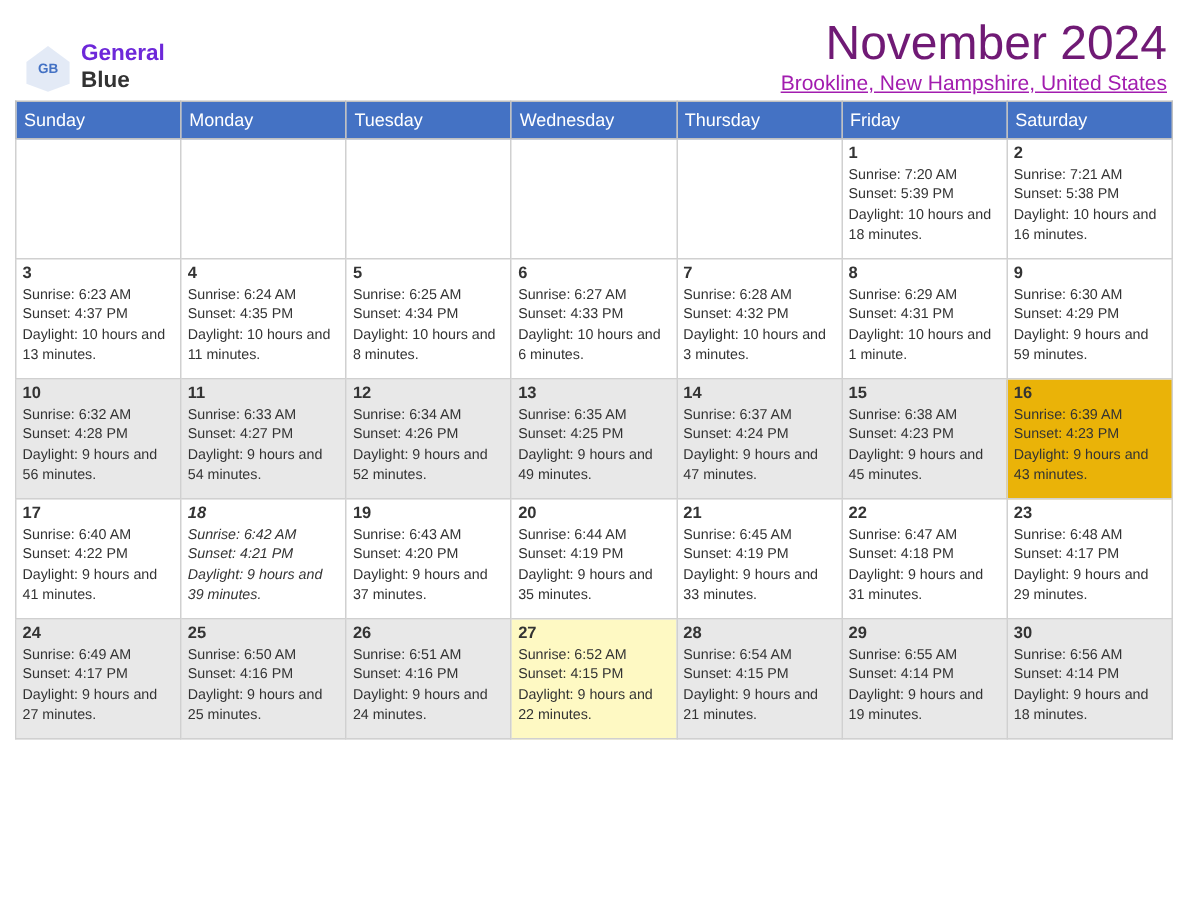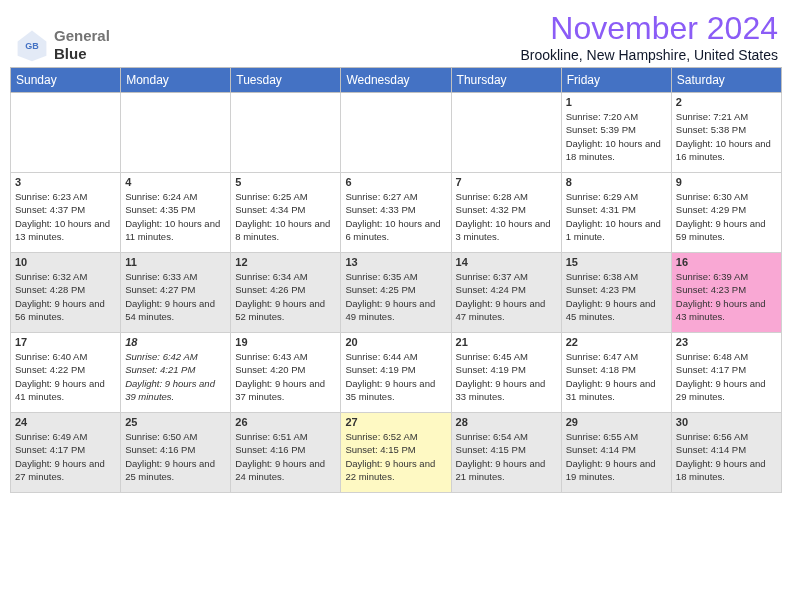--- a/index.html
+++ b/index.html
@@ -21,36 +21,37 @@
       display: flex;
       align-items: center;
       gap: 4px;
     }
     .logo-text {
       font-size: 15px;
       font-weight: bold;
       color: #333;
       line-height: 1.2;
     }
-    .logo-text .blue { color: #737373; }
+    .logo-text .blue { color: #6d28d9; }
     .logo-icon {
       width: 36px;
       height: 36px;
     }
     .title-block {
       text-align: right;
     }
     .month-title {
       font-size: 32px;
       font-weight: normal;
-      color: #8b5cf6;
+      color: #701a75;
     }
     .location {
       font-size: 14px;
-      color: #0f172a;
+      color: #a21caf;
+      text-decoration: underline;
     }
     table {
       width: 100%;
       border-collapse: collapse;
       font-size: 10px;
     }
     th {
       background: #4472c4;
       color: #fff;
       text-align: left;
@@ -214,21 +215,21 @@
           <div class="day-info">Sunrise: 6:37 AM
 Sunset: 4:24 PM
 Daylight: 9 hours and 47 minutes.</div>
         </td>
         <td style="background: rgb(232, 232, 232);">
           <span class="day-num">15</span>
           <div class="day-info">Sunrise: 6:38 AM
 Sunset: 4:23 PM
 Daylight: 9 hours and 45 minutes.</div>
         </td>
-        <td style="background: #f9a8d4;">
+        <td style="background: #eab308;">
           <span class="day-num">16</span>
           <div class="day-info">Sunrise: 6:39 AM
 Sunset: 4:23 PM
 Daylight: 9 hours and 43 minutes.</div>
         </td>
       </tr>
       <tr class="week-row">
         <td style="background: rgb(255, 255, 255);">
           <span class="day-num">17</span>
           <div class="day-info">Sunrise: 6:40 AM

